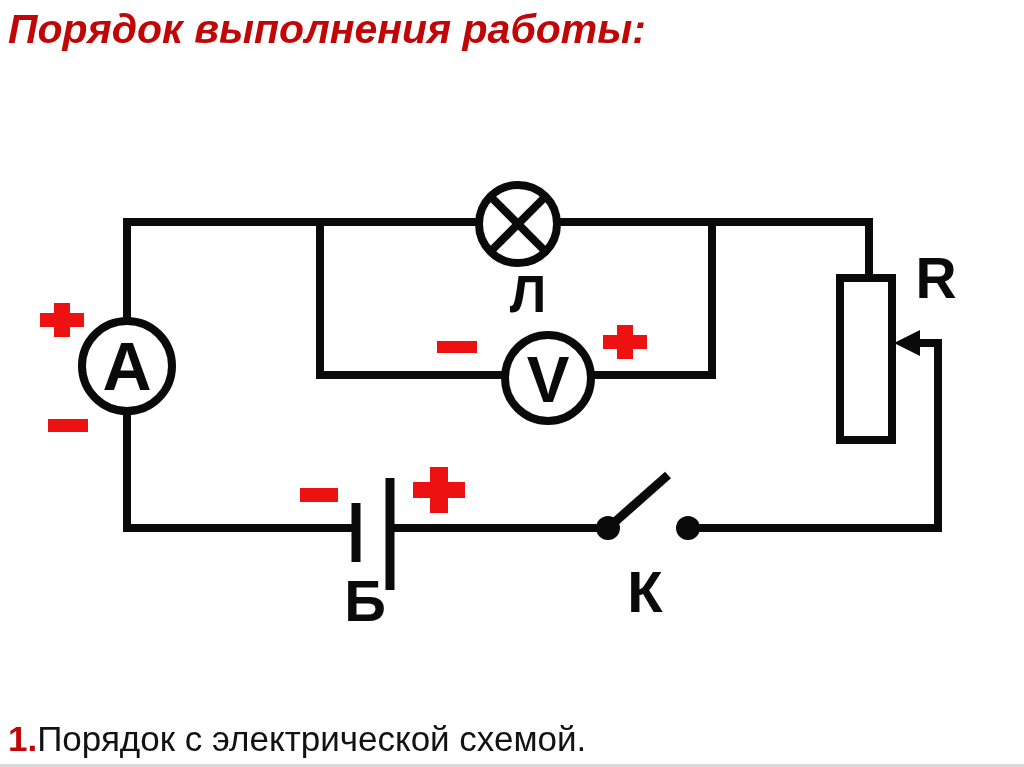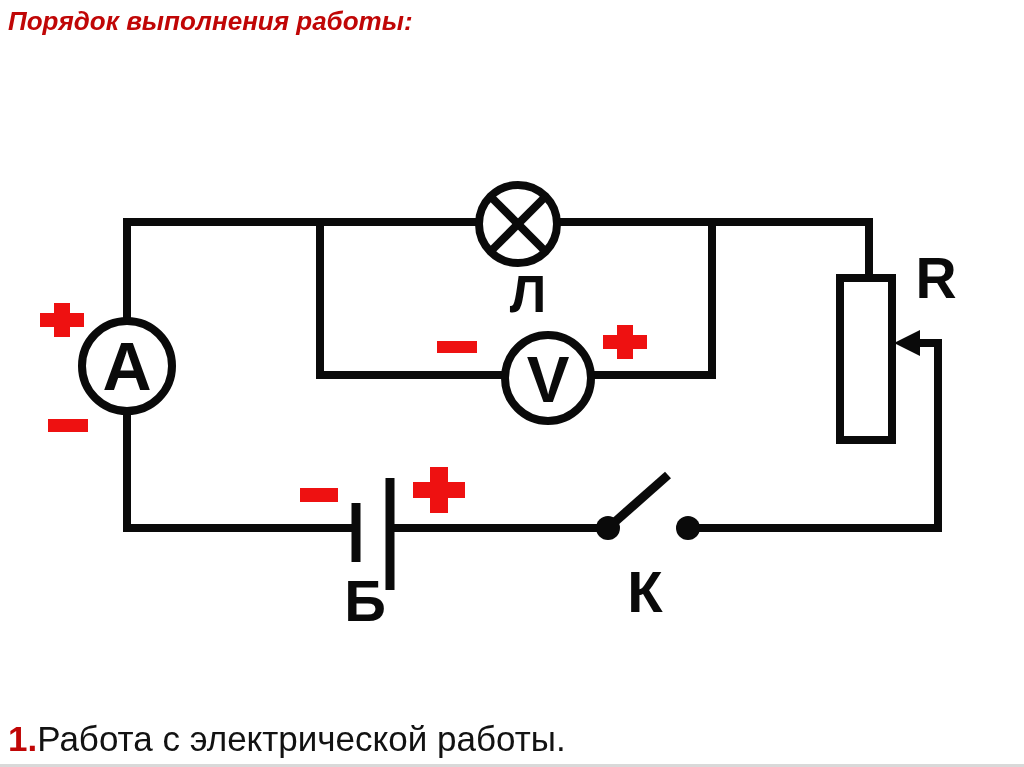--- a/index.html
+++ b/index.html
@@ -10,21 +10,21 @@
     height: 767px;
     background: #ffffff;
     overflow: hidden;
     font-family: "Liberation Sans", sans-serif;
   }
   .page-title {
     position: absolute;
     left: 8px;
     top: 6px;
     margin: 0;
-    font-size: 26px;
+    font-size: 41px;
     font-weight: bold;
     font-style: italic;
     color: #c00606;
     white-space: nowrap;
   }
   .circuit-svg {
     position: absolute;
     left: 0;
     top: 0;
     width: 1024px;
@@ -113,19 +113,19 @@
 
     <g>
       <text class="meter-label" x="528" y="312" font-size="52" text-anchor="middle">Л</text>
       <text class="meter-label" x="936" y="298" font-size="57" text-anchor="middle">R</text>
       <text class="meter-label" x="365" y="621" font-size="58" text-anchor="middle">Б</text>
       <text class="meter-label" x="645" y="612" font-size="58" text-anchor="middle">К</text>
     </g>
   </svg>
 
   <div class="notes">
-    <div><span class="note-num">1.</span><span>Работа с электрической работы.</span></div>
+    <div><span class="note-num">1.</span><span>Порядок с электрической схемой.</span></div>
     
     
   </div>
 
   <div class="bottom-strip"></div>
 </div>
 
 </body></html>

